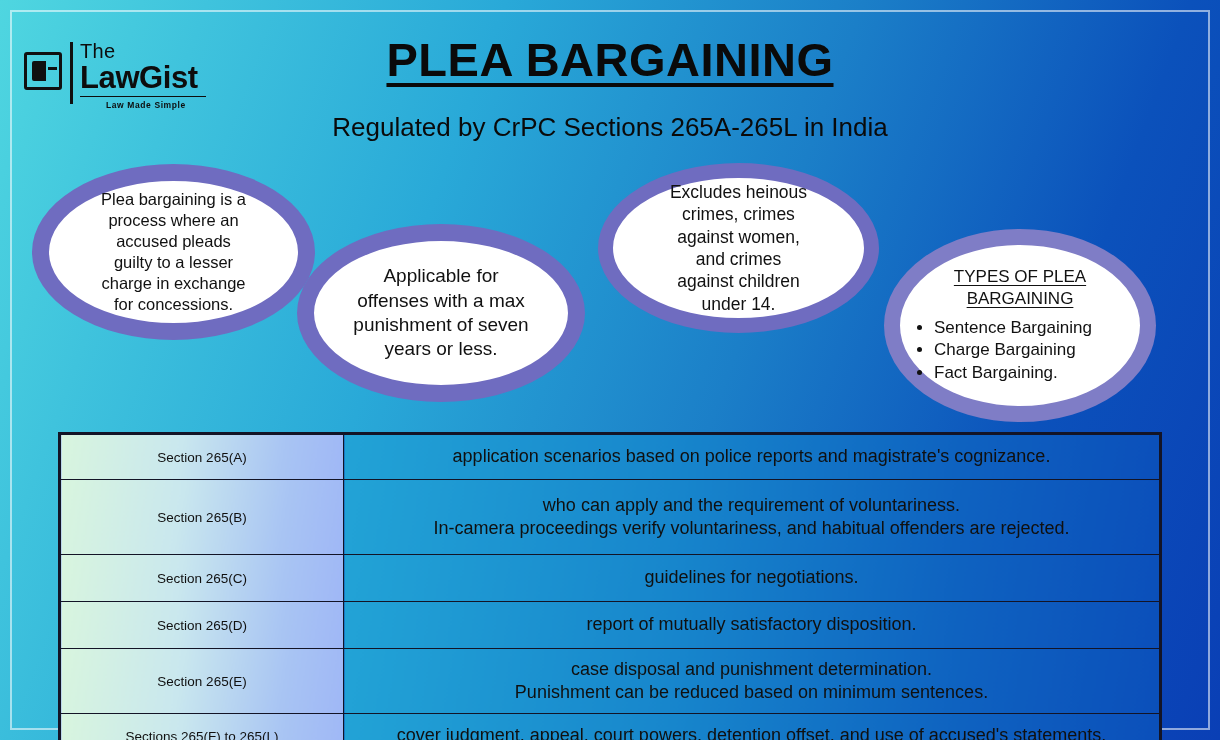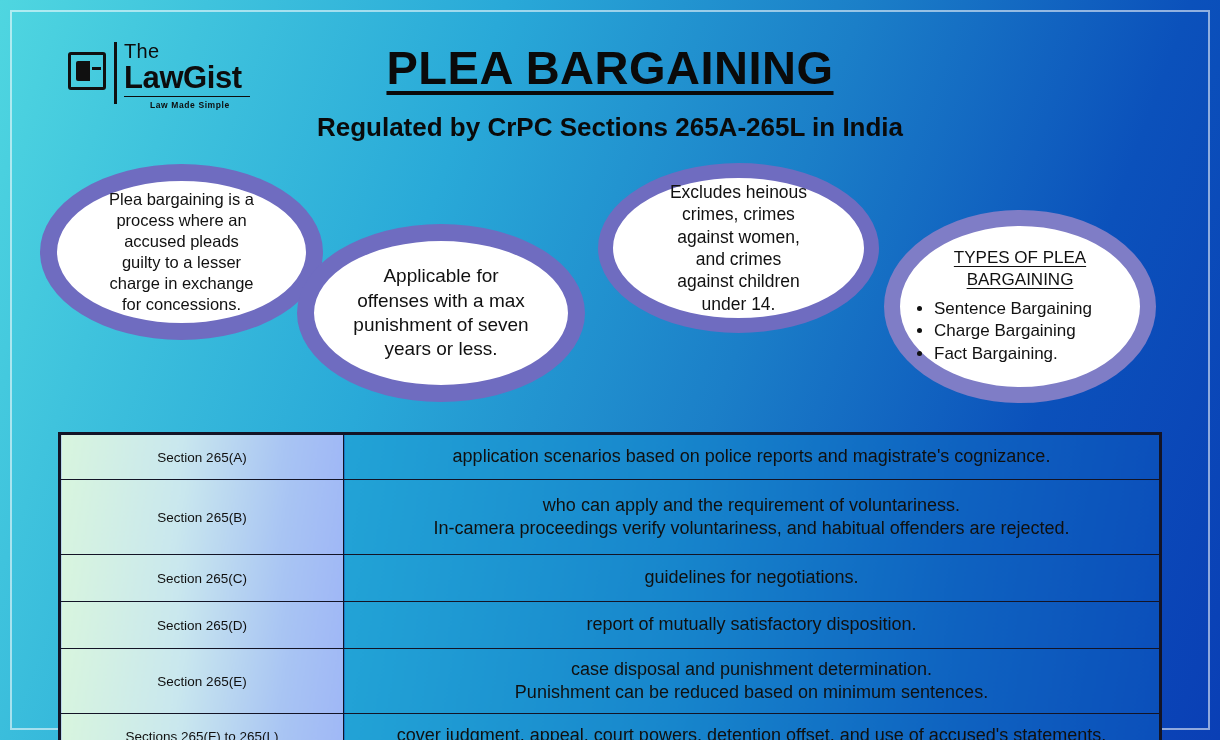--- a/index.html
+++ b/index.html
@@ -28,21 +28,20 @@
     pointer-events: none;
   }
 
   
   .logo {
     position: absolute;
     left: 24px;
     top: 36px;
     width: 210px;
     height: 74px;
-    margin-left: 44px;
   }
   .logo-mark {
     position: absolute;
     left: 0;
     top: 16px;
     width: 38px;
     height: 38px;
     border: 3px solid #101010;
     box-sizing: border-box;
     border-radius: 3px;
@@ -110,38 +109,38 @@
     width: 126px;
     height: 1px;
     background: #0d0d0d;
   }
 
   
   .title {
     position: absolute;
     left: 0;
     right: 0;
-    top: 40px;
+    top: 32px;
     text-align: center;
     font-size: 47px;
     font-weight: 700;
     color: #0a0a0a;
     letter-spacing: 0.5px;
     text-decoration: underline;
     text-underline-offset: 7px;
     text-decoration-thickness: 4px;
   }
   .subtitle {
     position: absolute;
     left: 0;
     right: 0;
     top: 112px;
     text-align: center;
     font-size: 26px;
-    font-weight: 700;
+    font-weight: 400;
     color: #0a0a0a;
   }
 
   
   .bubble {
     position: absolute;
     background: #ffffff;
     border-radius: 50%;
     box-sizing: border-box;
     display: flex;
@@ -149,21 +148,21 @@
     justify-content: center;
     text-align: center;
     color: #111111;
     line-height: 1.28;
   }
   .bubble-txt {
     padding: 0 16px;
     white-space: pre-line;
   }
   .b1 {
-    left: 40px;
+    left: 32px;
     top: 164px;
     width: 283px;
     height: 176px;
     border: 17px solid #6f6cc0;
     font-size: 16.5px;
   }
   .b2 {
     left: 297px;
     top: 224px;
     width: 288px;
@@ -174,21 +173,21 @@
   .b3 {
     left: 598px;
     top: 163px;
     width: 281px;
     height: 170px;
     border: 15px solid #6f6cc0;
     font-size: 17.5px;
   }
   .b4 {
     left: 884px;
-    top: 210px;
+    top: 229px;
     width: 272px;
     height: 193px;
     border: 16px solid #7f7dc6;
     font-size: 16px;
   }
   .b4 .inner {
     width: 220px;
     text-align: left;
   }
   .b4 .hdr {

